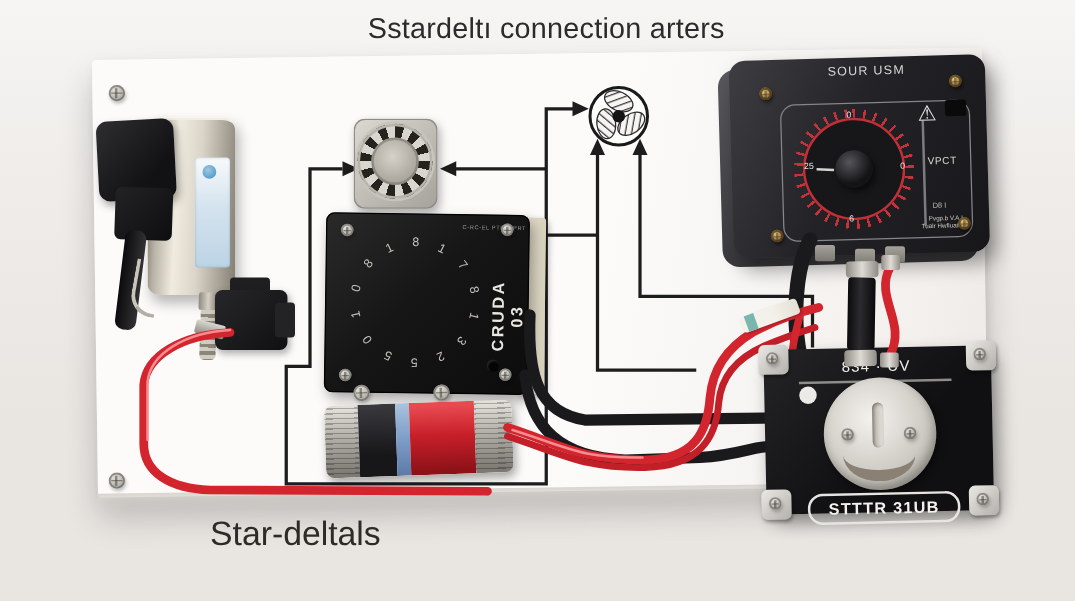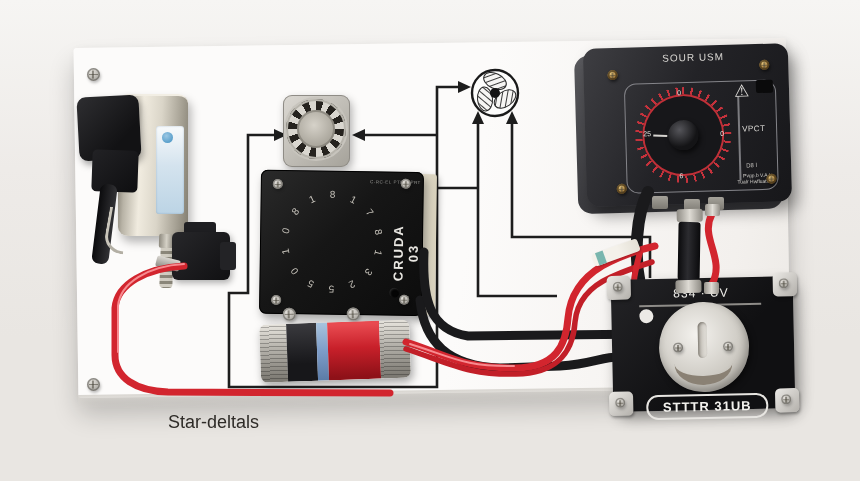--- a/index.html
+++ b/index.html
@@ -16,21 +16,21 @@
   
   .screw{width:13px;height:13px;border-radius:50%;
          background:radial-gradient(circle at 38% 32%,#e6e3de,#b9b6b0 55%,#85827c);
          box-shadow:inset 0 0 0 1.5px rgba(90,88,82,.55), 1px 2px 3px rgba(0,0,0,.25);}
   .screw::before,.screw::after{content:"";position:absolute;left:18%;top:46%;width:64%;height:1.5px;background:rgba(70,65,55,.55);}
   .screw::after{transform:rotate(90deg);}
   .screw.brass{background:radial-gradient(circle at 38% 32%,#e9c87e,var(--brass) 55%,#5d431e);box-shadow:inset 0 0 0 2px rgba(40,28,8,.6),1px 2px 3px rgba(0,0,0,.5);}
   .screw.small{width:10px;height:10px;}
   
   .title{left:282px;top:9px;width:310px;text-align:center;font-size:23px;color:#2b2b2b;letter-spacing:.2px;}
-  .caption{left:168px;top:412px;font-size:18px;color:#2e2b27;}
+  .caption{left:168px;top:412px;font-size:27px;color:#2e2b27;}
   
   .rotary{left:283px;top:95px;width:67px;height:72px;background:linear-gradient(135deg,#dcd9d3,#a5a29a);
           border-radius:9px;box-shadow:2px 4px 8px rgba(0,0,0,.3), inset 0 0 0 1px #8f8c86;}
   .rotary .ring{position:absolute;left:3px;top:4px;width:60px;height:60px;border-radius:50%;
           background:repeating-conic-gradient(#26231f 0deg 15deg,#d9d6cf 15deg 30deg);
           box-shadow:inset 0 0 0 2px #b7b4ac, 0 0 0 2px #c7c4bd;}
   .rotary .hub{position:absolute;left:14px;top:15px;width:38px;height:38px;border-radius:50%;
           background:radial-gradient(circle at 45% 40%,#d6d2c9,#a8a49a 70%,#8e8a80);
           box-shadow:inset 0 0 0 2px rgba(120,116,108,.6);}
   
@@ -303,15 +303,16 @@
     <div class="cap" style="top:3px;"></div>
     <div class="body"></div>
     <div class="cap" style="top:74px;"></div>
   </div>
   <svg width="860" height="481" viewBox="0 0 860 481">
     <path d="M712,214 C699,238 726,258 712,284" fill="none" stroke="var(--wire_red)" stroke-width="7" stroke-linecap="round"></path>
   </svg>
   <div class="abs ferr" style="left:705px;top:204px;width:15px;height:12px;"></div>
   <div class="abs ferr" style="left:704px;top:282px;width:15px;height:12px;"></div>
 
+  <div class="abs title">Sstardeltı connection arters</div>
   <div class="abs caption">Star-deltals</div>
 
 </div>
 
 </body></html>

